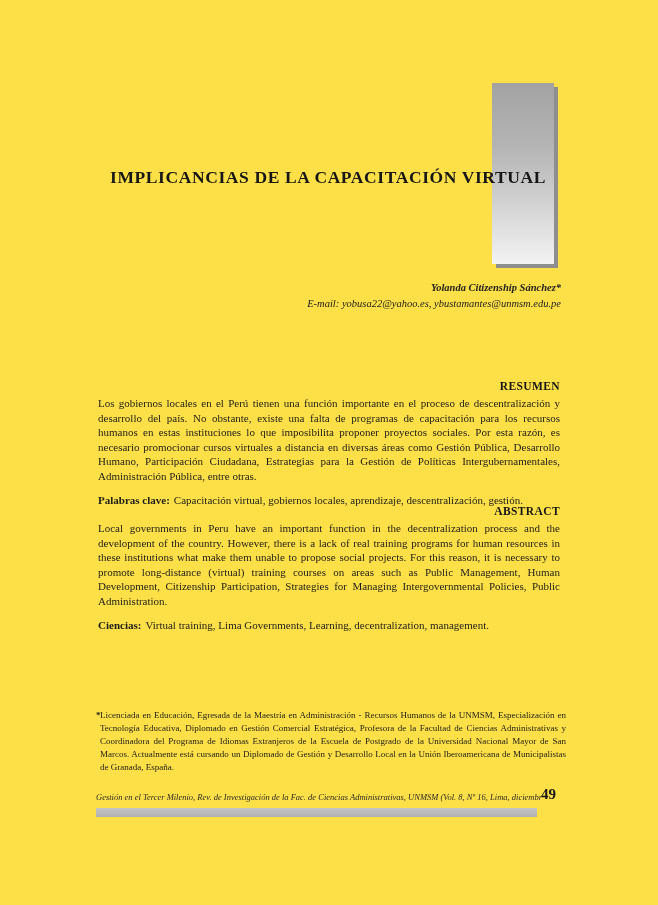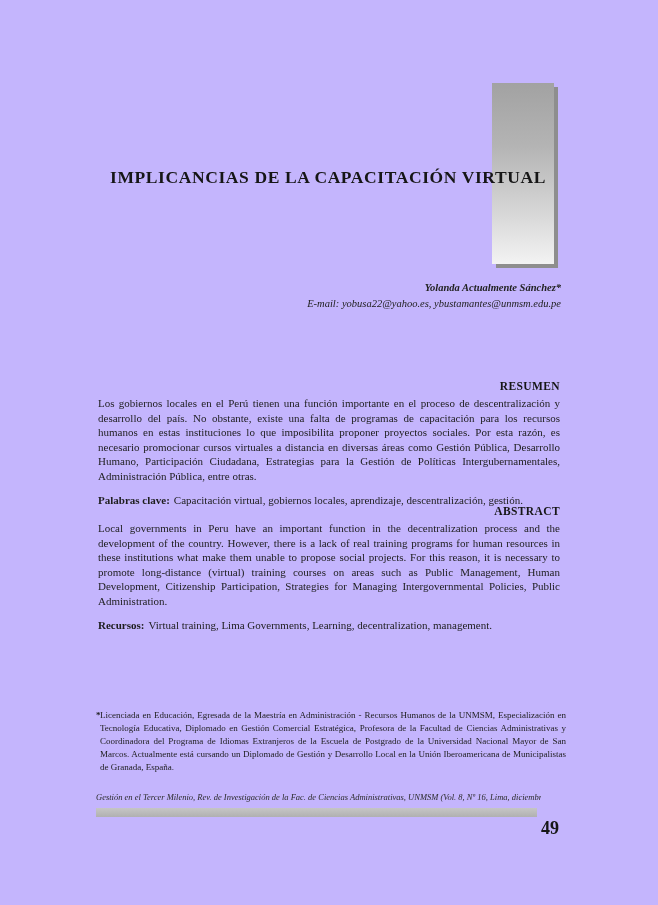--- a/index.html
+++ b/index.html
@@ -4,21 +4,21 @@
 <style>
   html, body {
     margin: 0;
     padding: 0;
     background: #ffffff;
   }
   .page {
     position: relative;
     width: 658px;
     height: 905px;
-    background: #c4b5fd;
+    background: #fde047;
     overflow: hidden;
     font-family: "Liberation Serif", serif;
     color: #1d1d1d;
   }
 
   
   .accent-rect {
     position: absolute;
     left: 492px;
     top: 83px;
@@ -124,58 +124,58 @@
     position: absolute;
     left: 96px;
     top: 808px;
     width: 441px;
     height: 9px;
     background: linear-gradient(180deg, #c6c6c6 0%, #b0b0b0 100%);
   }
   .page-number {
     position: absolute;
     left: 541px;
-    top: 818px;
-    font-size: 18px;
+    top: 786px;
+    font-size: 15px;
     font-weight: bold;
     color: #161616;
   }
 </style>
 </head>
 <body>
 
 <div class="page">
 
   <div class="accent-rect"></div>
 
   <h1 class="title">
     <span class="title-line">IMPLICANCIAS DE LA CAPACITACIÓN VIRTUAL</span>
   </h1>
 
   <div class="byline">
-    <div class="author">Yolanda Actualmente Sánchez*</div>
+    <div class="author">Yolanda Citizenship Sánchez*</div>
     <div class="email-line">
       <span class="email-label">E-mail:</span>
       <span class="email-value">yobusa22@yahoo.es, ybustamantes@unmsm.edu.pe</span>
     </div>
   </div>
 
   <div class="section section-resumen">
     <div class="section-heading">RESUMEN</div>
     <div class="section-body">Los gobiernos locales en el Perú tienen una función importante en el proceso de descentralización y desarrollo del país. No obstante, existe una falta de programas de capacitación para los recursos humanos en estas instituciones lo que imposibilita proponer proyectos sociales. Por esta razón, es necesario promocionar cursos virtuales a distancia en diversas áreas como Gestión Pública, Desarrollo Humano, Participación Ciudadana, Estrategias para la Gestión de Políticas Intergubernamentales, Administración Pública, entre otras.</div>
     <div class="keywords-line">
       <span class="kw-label">Palabras clave:</span><span class="kw-text">Capacitación virtual, gobiernos locales, aprendizaje, descentralización, gestión.</span>
     </div>
   </div>
 
   <div class="section section-abstract">
     <div class="section-heading">ABSTRACT</div>
     <div class="section-body">Local governments in Peru have an important function in the decentralization process and the development of the country. However, there is a lack of real training programs for human resources in these institutions what make them unable to propose social projects. For this reason, it is necessary to promote long-distance (virtual) training courses on areas such as Public Management, Human Development, Citizenship Participation, Strategies for Managing Intergovernmental Policies, Public Administration.</div>
     <div class="keywords-line">
-      <span class="kw-label">Recursos:</span><span class="kw-text">Virtual training, Lima Governments, Learning, decentralization, management.</span>
+      <span class="kw-label">Ciencias:</span><span class="kw-text">Virtual training, Lima Governments, Learning, decentralization, management.</span>
     </div>
   </div>
 
   <div class="footnote">
     <span class="fn-marker">*</span>
     <div class="fn-text">Licenciada en Educación, Egresada de la Maestría en Administración - Recursos Humanos de la UNMSM, Especialización en Tecnología Educativa, Diplomado en Gestión Comercial Estratégica, Profesora de la Facultad de Ciencias Administrativas y Coordinadora del Programa de Idiomas Extranjeros de la Escuela de Postgrado de la Universidad Nacional Mayor de San Marcos. Actualmente está cursando un Diplomado de Gestión y Desarrollo Local en la Unión Iberoamericana de Municipalistas de Granada, España.</div>
   </div>
 
   <div class="footer-journal">Gestión en el Tercer Milenio, Rev. de Investigación de la Fac. de Ciencias Administrativas, UNMSM (Vol. 8, Nº 16, Lima, diciembre 2005).</div>
   <div class="footer-bar"></div>

